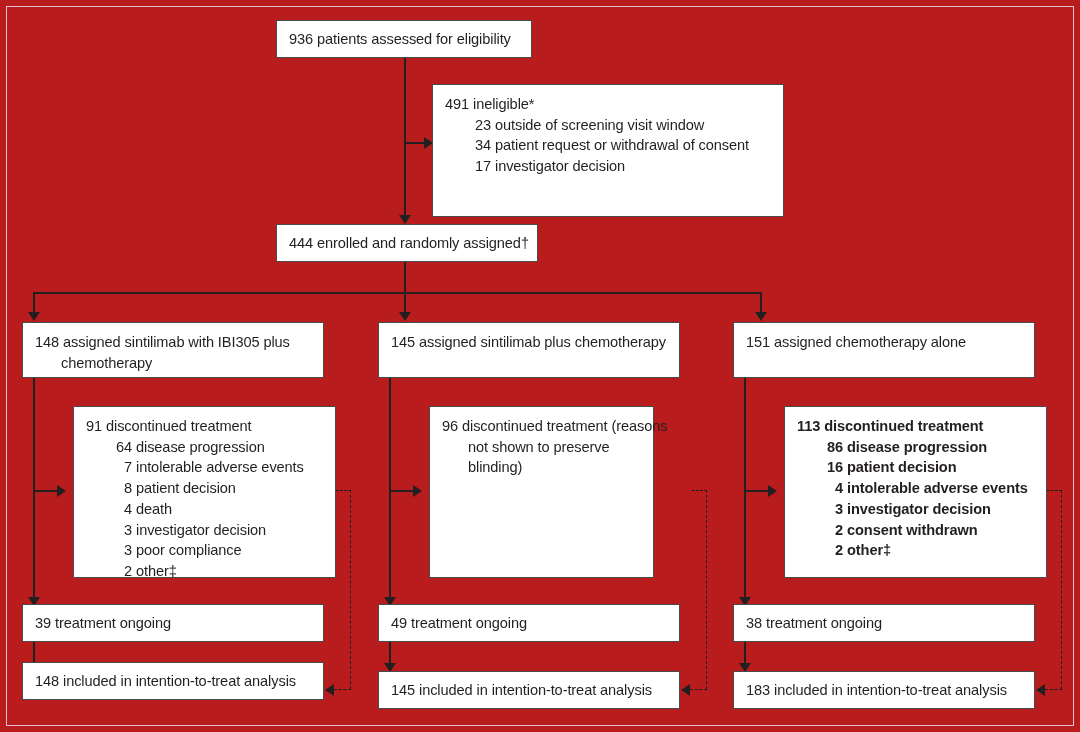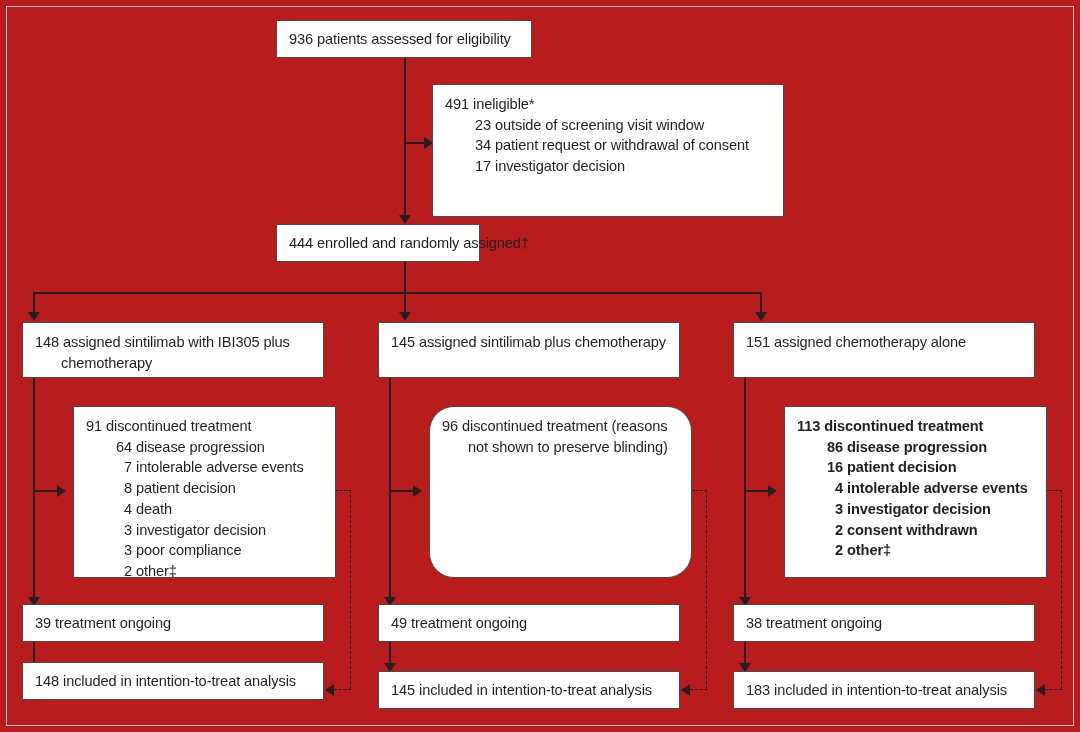--- a/index.html
+++ b/index.html
@@ -125,21 +125,21 @@
       </span>
       <span class="sub">
         <span class="n">34</span><span>patient request or withdrawal of consent</span>
       </span>
       <span class="sub">
         <span class="n">17</span><span>investigator decision</span>
       </span>
     </div>
   </div>
 
-  <div class="box" style="left:276px; top:224px; width:204px; height:38px; display:flex; align-items:center;">
+  <div class="box" style="left:276px; top:224px; width:262px; height:38px; display:flex; align-items:center;">
     <span class="lead">444 enrolled and randomly assigned†</span>
   </div>
 
   <div class="ln vline" style="left:404px; top:262px; height:31px;"></div>
   <div class="ln hline" style="left:33px; top:292px; width:728px;"></div>
   <div class="ln vline" style="left:33px; top:292px; height:23px;"></div>
   <div class="ln vline" style="left:404px; top:292px; height:23px;"></div>
   <div class="ln vline" style="left:760px; top:292px; height:23px;"></div>
   <div class="arrowdown" style="left:28px; top:312px;"></div>
   <div class="arrowdown" style="left:399px; top:312px;"></div>
@@ -200,21 +200,21 @@
 
   <div class="box" style="left:378px; top:322px; width:302px; height:56px; display:flex; align-items:flex-start;">
     <span class="lead">145 assigned sintilimab plus chemotherapy</span>
   </div>
 
   <div class="ln vline" style="left:389px; top:378px; height:222px;"></div>
   <div class="ln hline" style="left:389px; top:490px; width:28px;"></div>
   <div class="arrowright" style="left:413px; top:485px;"></div>
   <div class="arrowdown" style="left:384px; top:597px;"></div>
 
-  <div class="box" style="left:429px; top:406px; width:263px; height:172px;border-radius:25px;">
+  <div class="box" style="left:429px; top:406px; width:225px; height:172px;">
     <div class="lead">96 discontinued treatment (reasons</div>
     <div class="wrapline">not shown to preserve blinding)</div>
   </div>
 
   <div class="box" style="left:378px; top:604px; width:302px; height:38px; display:flex; align-items:center;">
     <span class="lead">49 treatment ongoing</span>
   </div>
 
   <div class="ln vline" style="left:389px; top:642px; height:24px;"></div>
   <div class="arrowdown" style="left:384px; top:663px;"></div>

